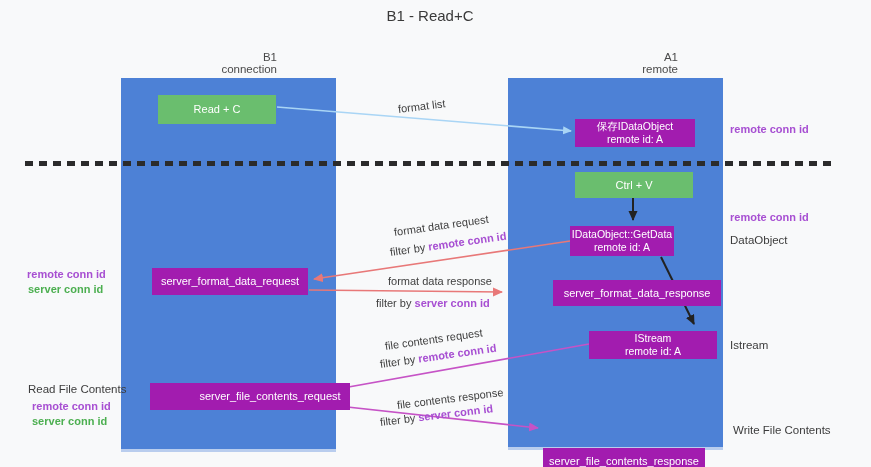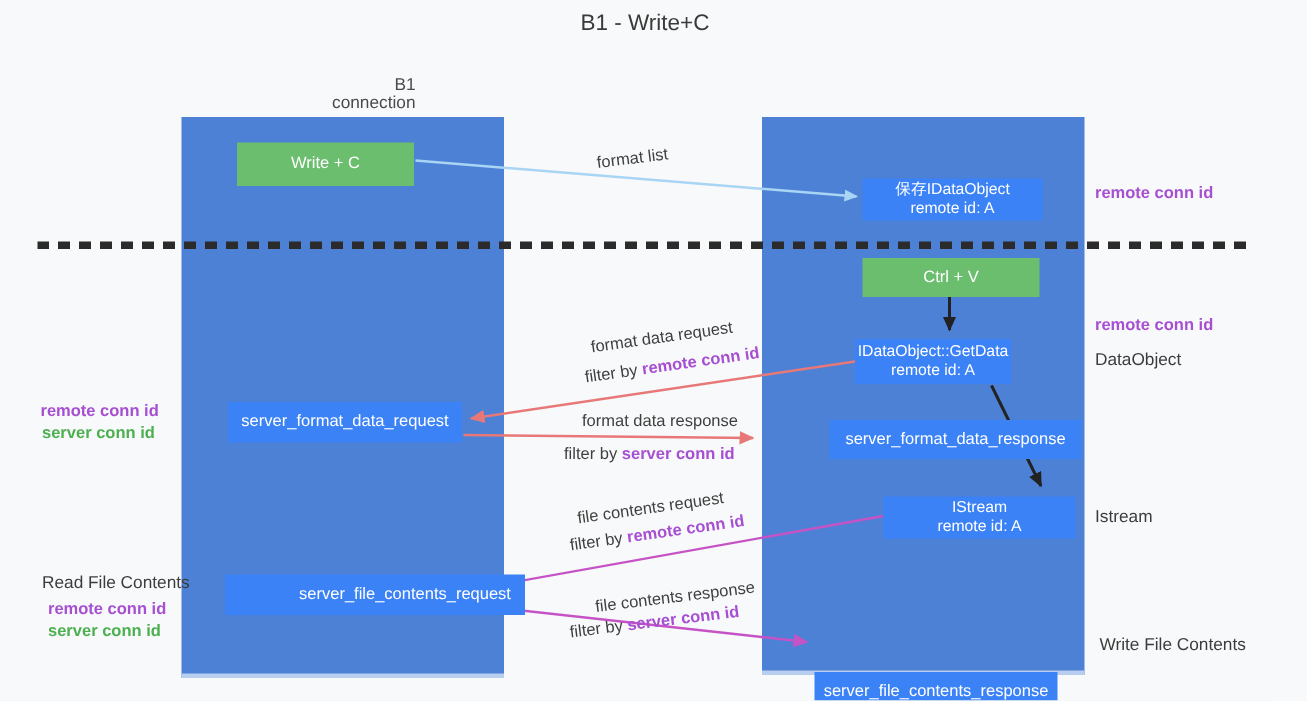--- a/index.html
+++ b/index.html
@@ -5,46 +5,50 @@
   html,body{margin:0;padding:0;}
   body{font-family:"Liberation Sans","DejaVu Sans",sans-serif;background:#eee;}
   .canvas{position:relative;width:871px;height:467px;background:#f8f9fa;overflow:hidden;}
   .abs{position:absolute;}
   .title{left:330px;top:6px;width:200px;text-align:center;font-size:15px;color:#3a3a3a;line-height:19px;}
   .col-header{width:120px;text-align:right;font-size:11.5px;color:#4a4a4a;line-height:12px;}
   .column{background:#4d81d6;border-bottom:3px solid #b9cdee;}
   .node{display:flex;flex-direction:column;align-items:center;justify-content:center;
         color:#fff;text-align:center;line-height:13px;}
   .green{background:#6abe6e;font-size:11px;}
-  .orange{background:#3b82f6;font-size:10.5px;}
+  .orange{background:#a21caf;font-size:10.5px;}
   .single{font-size:11px;}
   .dashes{left:25px;top:161px;width:808px;height:5px;
           background:repeating-linear-gradient(90deg,#2b2b2b 0 8px,transparent 8px 14px);}
   .elabel{font-size:11px;color:#3f3f3f;white-space:nowrap;transform-origin:left center;}
   .rot8{transform:rotate(-8deg);}
   .rot7{transform:rotate(-7deg);}
   .conn{font-weight:700;}
   .purple{color:#a74fd2;}
   .greentx{color:#4caf50;}
   .side{font-size:11px;font-weight:700;white-space:nowrap;}
   .side-plain{font-size:11.5px;font-weight:400;color:#3c3c3c;white-space:nowrap;}
   svg.overlay{position:absolute;left:0;top:0;pointer-events:none;}
 </style>
 </head>
 <body>
 
 <div class="canvas">
 
   <div class="abs title">
-    <div>B1 - Write+C</div>
+    <div>B1 - Read+C</div>
   </div>
 
   <div class="abs col-header" style="left:157px;top:51px;">
     <div>B1</div>
     <div>connection</div>
+  </div>
+  <div class="abs col-header" style="left:558px;top:51px;">
+    <div>A1</div>
+    <div>remote</div>
   </div>
 
   <div class="abs column" style="left:121px;top:78px;width:215px;height:371px;"></div>
   <div class="abs column" style="left:508px;top:78px;width:215px;height:369px;"></div>
 
   <div class="abs dashes"></div>
 
   <svg class="overlay" width="871" height="467" viewBox="0 0 871 467">
     <defs>
       <marker id="mBlue" markerWidth="10" markerHeight="10" refX="8" refY="4" orient="auto" markerUnits="userSpaceOnUse">
@@ -63,21 +67,21 @@
     <line x1="277" y1="107" x2="571" y2="131" stroke="#a9d5f5" stroke-width="1.6" marker-end="url(#mBlue)"></line>
     <line x1="633" y1="198" x2="633" y2="220" stroke="#222222" stroke-width="2" marker-end="url(#mBlack)"></line>
     <line x1="661" y1="257" x2="694" y2="324" stroke="#222222" stroke-width="2" marker-end="url(#mBlack)"></line>
     <line x1="570" y1="241" x2="314" y2="279" stroke="#e87878" stroke-width="1.6" marker-end="url(#mSalmon)"></line>
     <line x1="309" y1="290" x2="502" y2="292" stroke="#e87878" stroke-width="1.6" marker-end="url(#mSalmon)"></line>
     <line x1="589" y1="344" x2="315" y2="393" stroke="#c653c6" stroke-width="1.6" marker-end="url(#mMagenta)"></line>
     <line x1="311" y1="403" x2="538" y2="428" stroke="#c653c6" stroke-width="1.6" marker-end="url(#mMagenta)"></line>
   </svg>
 
   <div class="abs node green single" style="left:158px;top:95px;width:118px;height:29px;">
-    <div>Write + C</div>
+    <div>Read + C</div>
   </div>
 
   <div class="abs node orange" style="left:575px;top:119px;width:120px;height:28px;">
     <div>保存IDataObject</div>
     <div>remote id: A</div>
   </div>
 
   <div class="abs node green single" style="left:575px;top:172px;width:118px;height:26px;">
     <div>Ctrl + V</div>
   </div>

